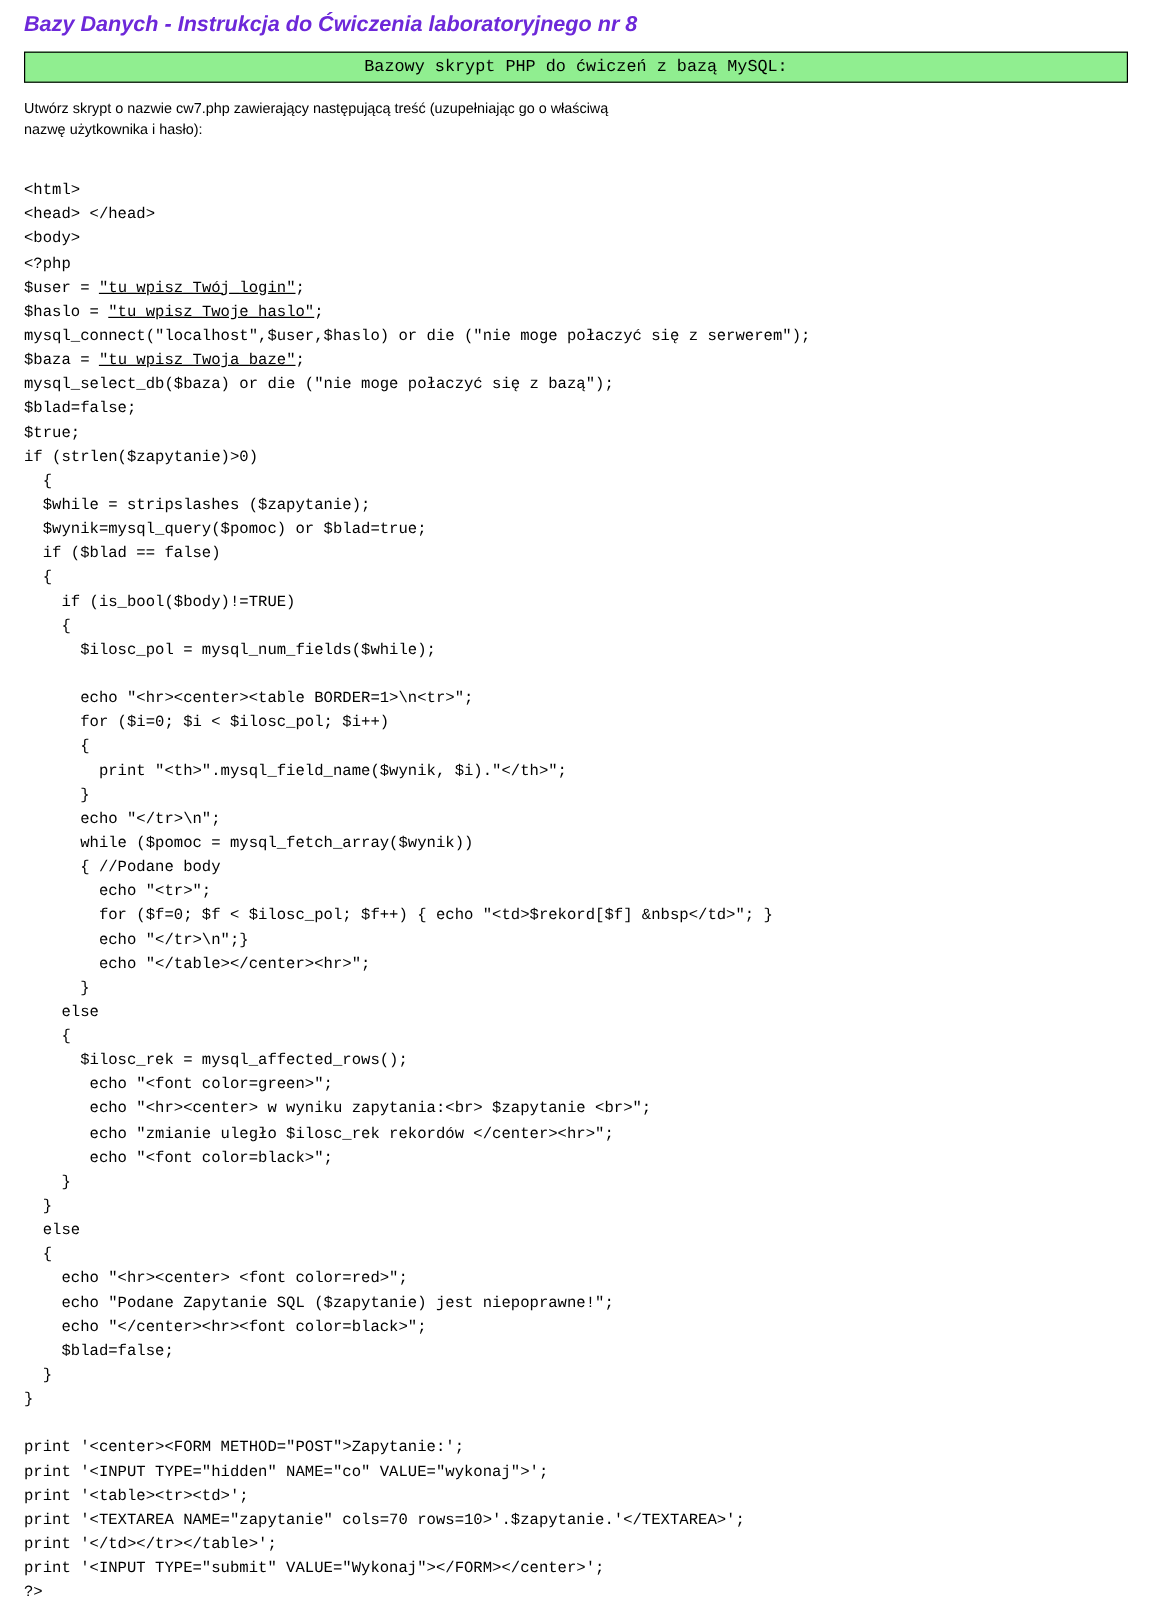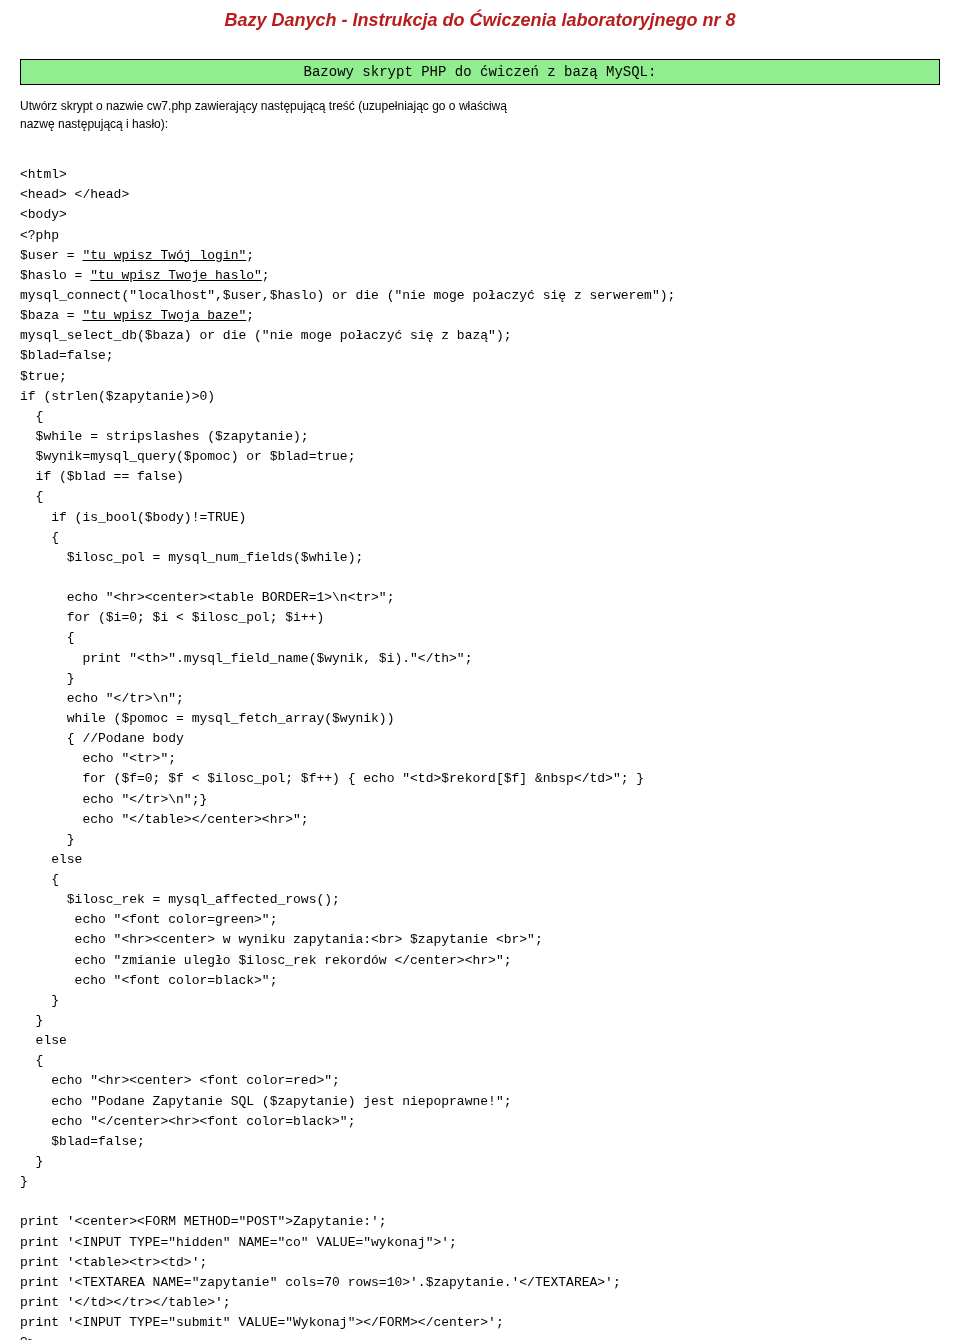--- a/index.html
+++ b/index.html
@@ -14,26 +14,25 @@
       width: 960px;
       min-height: 1340px;
     }
 
     .page-container {
       width: 960px;
       padding: 10px 20px;
     }
 
     .page-title {
-      text-align: center;
       font-size: 18px;
       font-weight: bold;
       font-style: italic;
-      margin-bottom: 28px;
-      color: #b91c1c;
+      margin-bottom: 12px;
+      color: #6d28d9;
     }
 
     .section-header {
       background-color: #90EE90;
       border: 1px solid #000;
       text-align: center;
       font-family: 'Courier New', Courier, monospace;
       font-size: 14px;
       padding: 4px 4px;
       margin-bottom: 12px;
@@ -63,21 +62,21 @@
 </head>
 <body>
 
 <div class="page-container">
   <div class="page-title">Bazy Danych - Instrukcja do Ćwiczenia laboratoryjnego nr 8</div>
 
   <div class="section-header">Bazowy skrypt PHP do ćwiczeń z bazą MySQL:</div>
 
   <div class="intro-text">
     <span>Utwórz skrypt o nazwie cw7.php zawierający następującą treść (uzupełniając go o właściwą</span><br>
-    <span>nazwę następującą i hasło):</span>
+    <span>nazwę użytkownika i hasło):</span>
   </div>
 
   <div class="code-block">
 <span>&lt;html&gt;</span>
 <span>&lt;head&gt; &lt;/head&gt;</span>
 <span>&lt;body&gt;</span>
 <span>&lt;?php</span>
 <span>$user = <span class="code-underline">"tu_wpisz_Twój_login"</span>;</span>
 <span>$haslo = <span class="code-underline">"tu_wpisz_Twoje_haslo"</span>;</span>
 <span>mysql_connect("localhost",$user,$haslo) or die ("nie moge połaczyć się z serwerem");</span>

